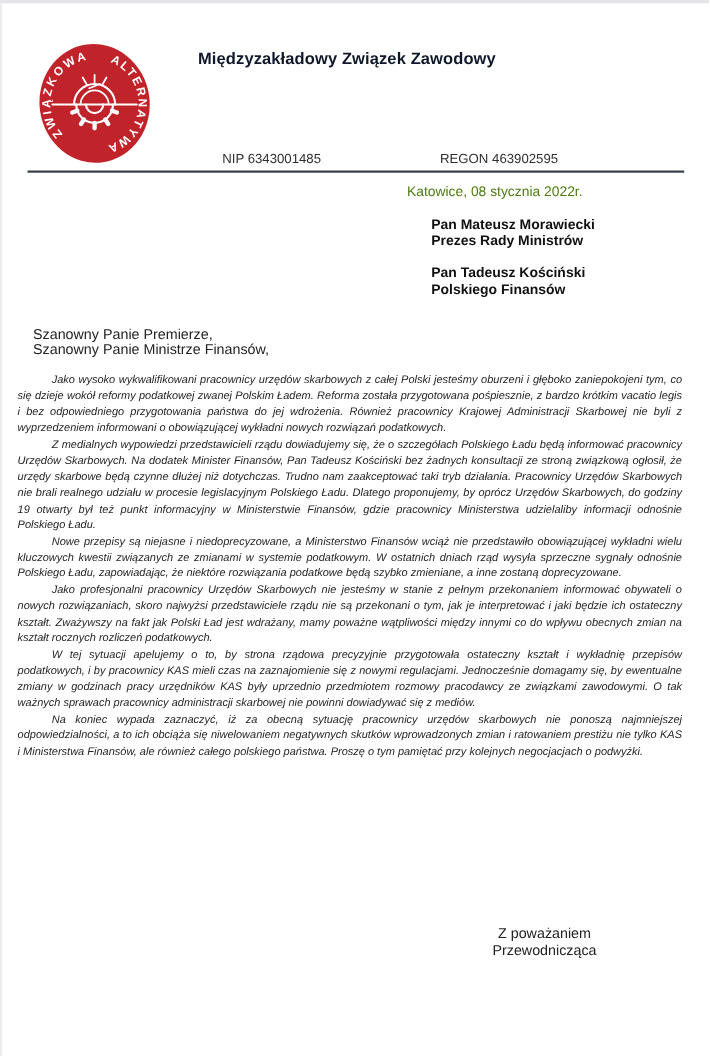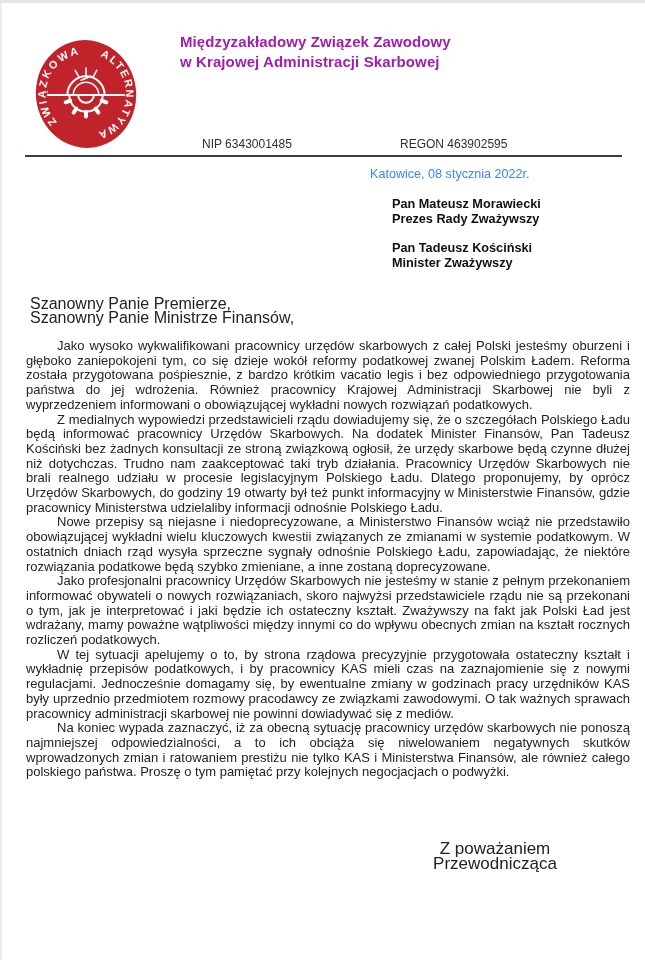--- a/index.html
+++ b/index.html
@@ -6,46 +6,47 @@
   .page{
     position:relative;width:645px;height:960px;background:#ffffff;overflow:hidden;
     font-family:"Liberation Sans", sans-serif;color:#262626;
   }
   .top-band{position:absolute;left:0;top:0;width:645px;height:3px;background:#e3e5e9;}
   .left-edge{position:absolute;left:0;top:3px;width:2px;height:957px;background:#ededef;}
 
   .logo{position:absolute;left:32px;top:36px;width:108px;height:116px;}
 
   .org{
-    position:absolute;left:180px;top:32px;width:440px;
-    font-weight:bold;font-size:15px;line-height:20.2px;color:#a21caf;letter-spacing:0.1px;
+    position:absolute;left:180px;top:44px;width:440px;
+    font-weight:bold;font-size:15px;line-height:20.2px;color:#0f172a;letter-spacing:0.1px;
   }
   .ids{position:absolute;left:0;top:137px;width:645px;height:16px;font-size:12px;color:#2f2f2f;padding-left:23px;}
   .nip{position:absolute;left:202px;top:0;}
   .regon{position:absolute;left:400px;top:0;}
   .rule{position:absolute;left:25px;top:155px;width:597px;height:2px;background:#353e4c;}
 
-  .date{position:absolute;left:370px;top:167px;font-size:12.6px;color:#3b82f6;}
+  .date{position:absolute;left:370px;top:167px;font-size:12.6px;color:#4d7c0f;}
 
   .recipient{position:absolute;left:392px;font-weight:bold;font-size:12.7px;line-height:14.8px;color:#101010;}
   .recipient.first{top:197px;}
   .recipient.second{top:241px;}
 
-  .salutation{position:absolute;left:30px;top:297px;font-size:16px;line-height:14.2px;color:#222;}
+  .salutation{position:absolute;left:30px;top:297px;font-size:13px;line-height:14.2px;color:#222;}
 
   .body-text{
-    position:absolute;left:26px;top:339px;width:604px;
-    font-size:13px;line-height:14.7px;text-align:justify;color:#242424;
+    position:absolute;left:16px;top:339px;width:604px;
+    font-size:10px;line-height:14.7px;text-align:justify;color:#242424;
     hyphens:none;
+    font-style:italic;
   }
   .body-text p{margin:0;text-indent:31px;}
 
   .signature{
     position:absolute;left:393px;top:841px;width:204px;
-    text-align:center;font-size:17px;line-height:15.3px;color:#222;
+    text-align:center;font-size:13px;line-height:15.3px;color:#222;
   }
 </style>
 </head>
 <body>
 
 <div class="page">
   <div class="top-band"></div>
   <div class="left-edge"></div>
 
   <div class="logo">
@@ -76,39 +77,38 @@
         <path d="M 64.8 72.9 L 67.6 77" stroke-width="4"></path>
         <path d="M 55 76 L 55 81" stroke-width="4"></path>
         <path d="M 45.2 72.9 L 42.4 77" stroke-width="4"></path>
         <path d="M 39 64.8 L 34.3 66.5" stroke-width="4"></path>
       </g>
     </svg>
   </div>
 
   <div class="org">
     <div>Międzyzakładowy Związek Zawodowy</div>
-    <div>w Krajowej Administracji Skarbowej</div>
   </div>
 
   <div class="ids">
     <span class="nip">NIP 6343001485</span>
     <span class="regon">REGON 463902595</span>
   </div>
 
   <div class="rule"></div>
 
   <div class="date">Katowice, 08 stycznia 2022r.</div>
 
   <div class="recipient first">
     <div>Pan Mateusz Morawiecki</div>
-    <div>Prezes Rady Zważywszy</div>
+    <div>Prezes Rady Ministrów</div>
   </div>
   <div class="recipient second">
     <div>Pan Tadeusz Kościński</div>
-    <div>Minister Zważywszy</div>
+    <div>Polskiego Finansów</div>
   </div>
 
   <div class="salutation">
     <div>Szanowny Panie Premierze,</div>
     <div>Szanowny Panie Ministrze Finansów,</div>
   </div>
 
   <div class="body-text">
     <p>Jako wysoko wykwalifikowani pracownicy urzędów skarbowych z całej Polski jesteśmy oburzeni i głęboko zaniepokojeni tym, co się dzieje wokół reformy podatkowej zwanej Polskim Ładem. Reforma została przygotowana pośpiesznie, z bardzo krótkim vacatio legis i bez odpowiedniego przygotowania państwa do jej wdrożenia. Również pracownicy Krajowej Administracji Skarbowej nie byli z wyprzedzeniem informowani o obowiązującej wykładni nowych rozwiązań podatkowych.</p>
     <p>Z medialnych wypowiedzi przedstawicieli rządu dowiadujemy się, że o szczegółach Polskiego Ładu będą informować pracownicy Urzędów Skarbowych. Na dodatek Minister Finansów, Pan Tadeusz Kościński bez żadnych konsultacji ze stroną związkową ogłosił, że urzędy skarbowe będą czynne dłużej niż dotychczas. Trudno nam zaakceptować taki tryb działania. Pracownicy Urzędów Skarbowych nie brali realnego udziału w procesie legislacyjnym Polskiego Ładu. Dlatego proponujemy, by oprócz Urzędów Skarbowych, do godziny 19 otwarty był też punkt informacyjny w Ministerstwie Finansów, gdzie pracownicy Ministerstwa udzielaliby informacji odnośnie Polskiego Ładu.</p>

